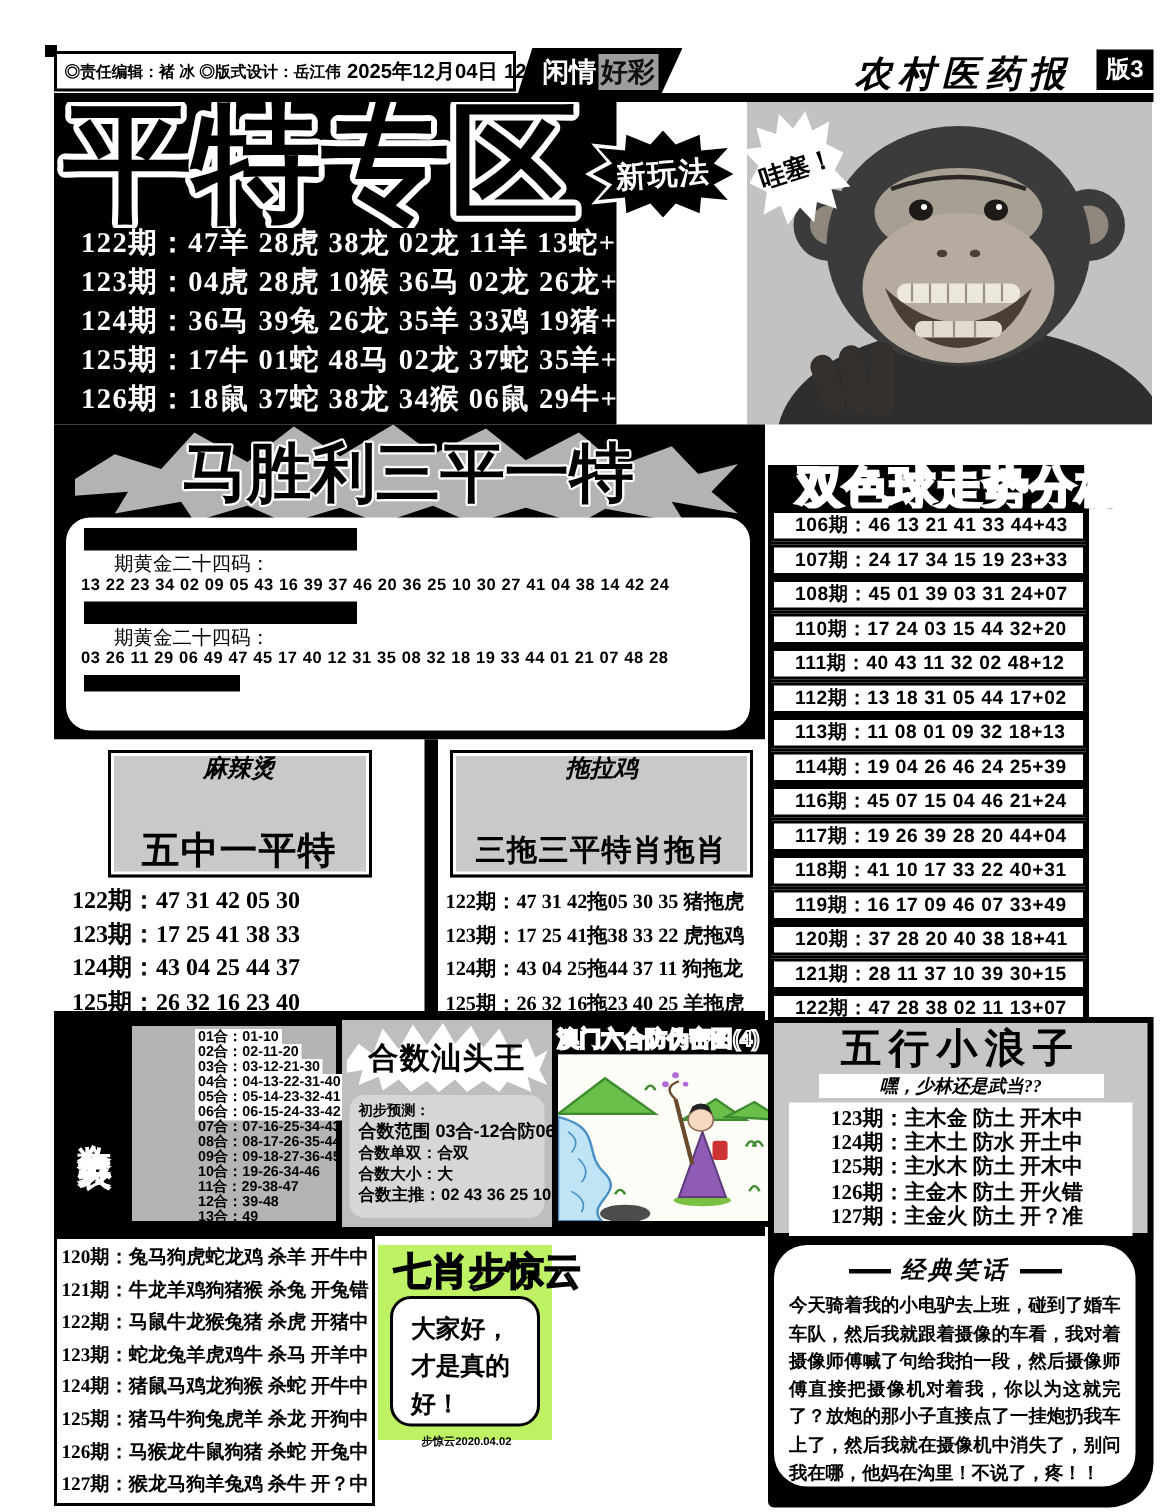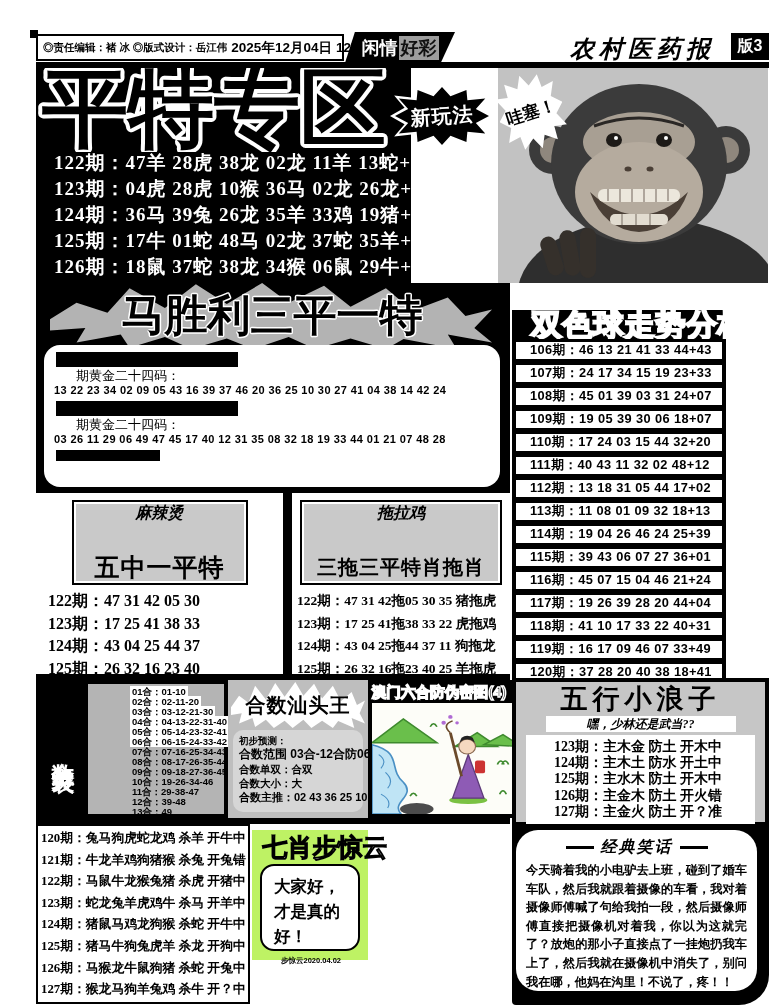--- a/index.html
+++ b/index.html
@@ -257,27 +257,25 @@
 
   <div class="abs ssq-col">
     <svg class="t-ssq" viewBox="0 0 257 29">
       <text x="128" y="25" text-anchor="middle">双色球走势分析</text>
     </svg>
     <div class="ssq-rows">
 
     <div class="ssq-row">106期：46 13 21 41 33 44+43</div>
         <div class="ssq-row">107期：24 17 34 15 19 23+33</div>
         <div class="ssq-row">108期：45 01 39 03 31 24+07</div>
-        <div class="ssq-row">109期：19 05 39 30 06 18+07</div>
         <div class="ssq-row">110期：17 24 03 15 44 32+20</div>
         <div class="ssq-row">111期：40 43 11 32 02 48+12</div>
         <div class="ssq-row">112期：13 18 31 05 44 17+02</div>
         <div class="ssq-row">113期：11 08 01 09 32 18+13</div>
         <div class="ssq-row">114期：19 04 26 46 24 25+39</div>
-        <div class="ssq-row">115期：39 43 06 07 27 36+01</div>
         <div class="ssq-row">116期：45 07 15 04 46 21+24</div>
         <div class="ssq-row">117期：19 26 39 28 20 44+04</div>
         <div class="ssq-row">118期：41 10 17 33 22 40+31</div>
         <div class="ssq-row">119期：16 17 09 46 07 33+49</div>
         <div class="ssq-row">120期：37 28 20 40 38 18+41</div>
         <div class="ssq-row">121期：28 11 37 10 39 30+15</div>
         <div class="ssq-row">122期：47 28 38 02 11 13+07</div>
         <div class="ssq-row">123期：04 28 10 36 02 26+23</div>
         <div class="ssq-row">124期：36 39 26 35 33 19+05</div>
         <div class="ssq-row">125期：17 01 48 02 37 35+08</div>

